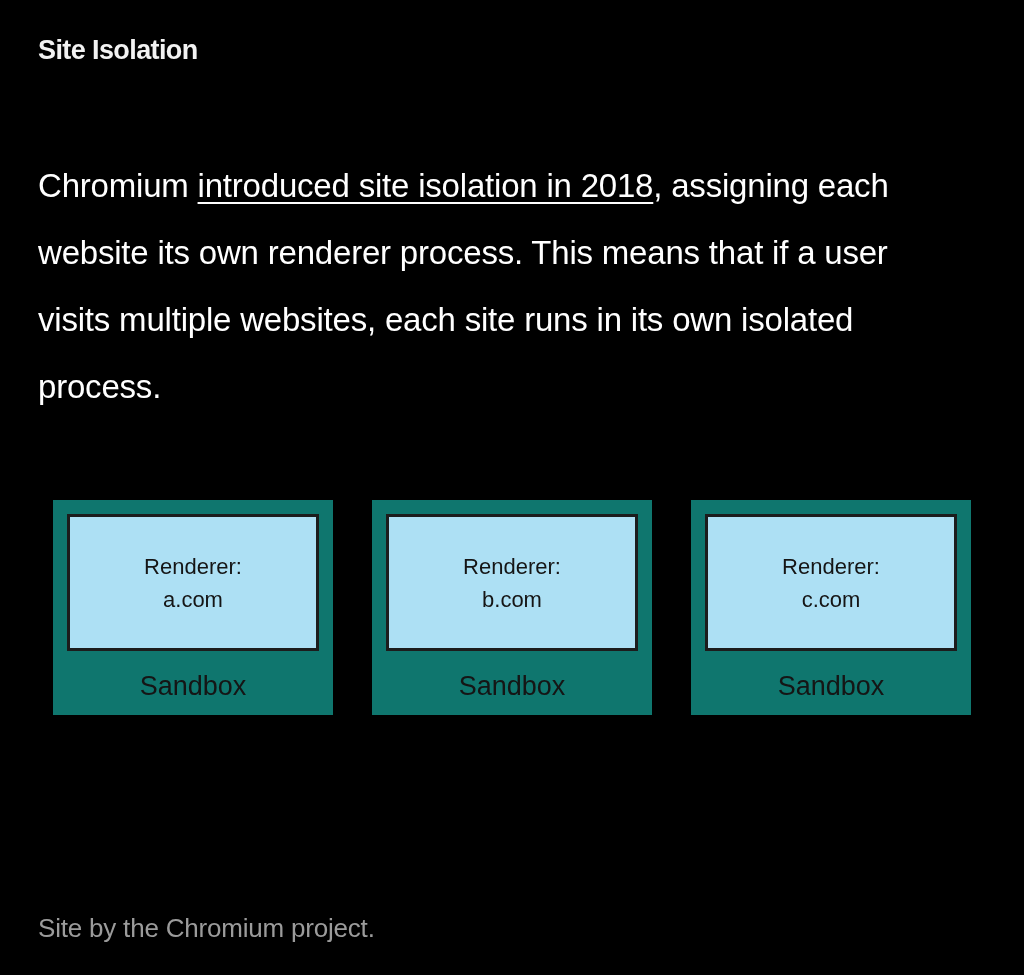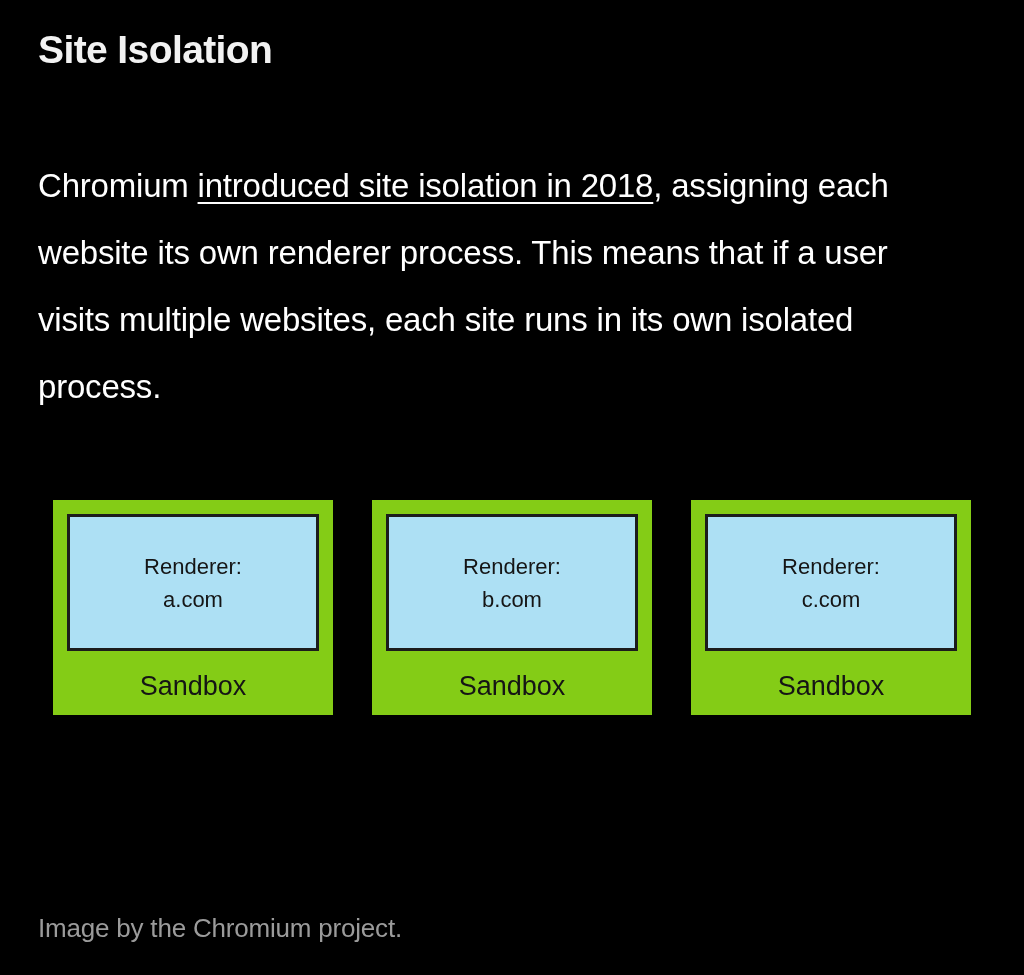--- a/index.html
+++ b/index.html
@@ -21,21 +21,21 @@
     width: 1024px;
     height: 975px;
     background: #000000;
   }
 
   
   .article-title {
     position: absolute;
     left: 38px;
     top: 26px;
-    font-size: 39px;
+    font-size: 27px;
     line-height: 48px;
     font-weight: 700;
     letter-spacing: -0.6px;
     color: #f2f2f2;
     margin: 0;
     white-space: nowrap;
   }
 
   
   .article-body {
@@ -68,21 +68,21 @@
 
   .sandbox-row {
     display: flex;
     justify-content: space-between;
     width: 918px;
   }
 
   .sandbox-box {
     width: 280px;
     height: 215px;
-    background: #84cc16;
+    background: #0f766e;
     box-sizing: border-box;
     padding: 14px 14px 0 14px;
     display: flex;
     flex-direction: column;
     align-items: center;
   }
 
   .renderer-box {
     width: 252px;
     height: 137px;
@@ -176,15 +176,15 @@
           <span class="renderer-line">c.com</span>
         </div>
         <div class="sandbox-label">Sandbox</div>
       </div>
 
     </div>
 
 
   </div>
 
-  <p class="figure-caption">Image by the Chromium project.</p>
+  <p class="figure-caption">Site by the Chromium project.</p>
 
 </div>
 
 </body></html>

